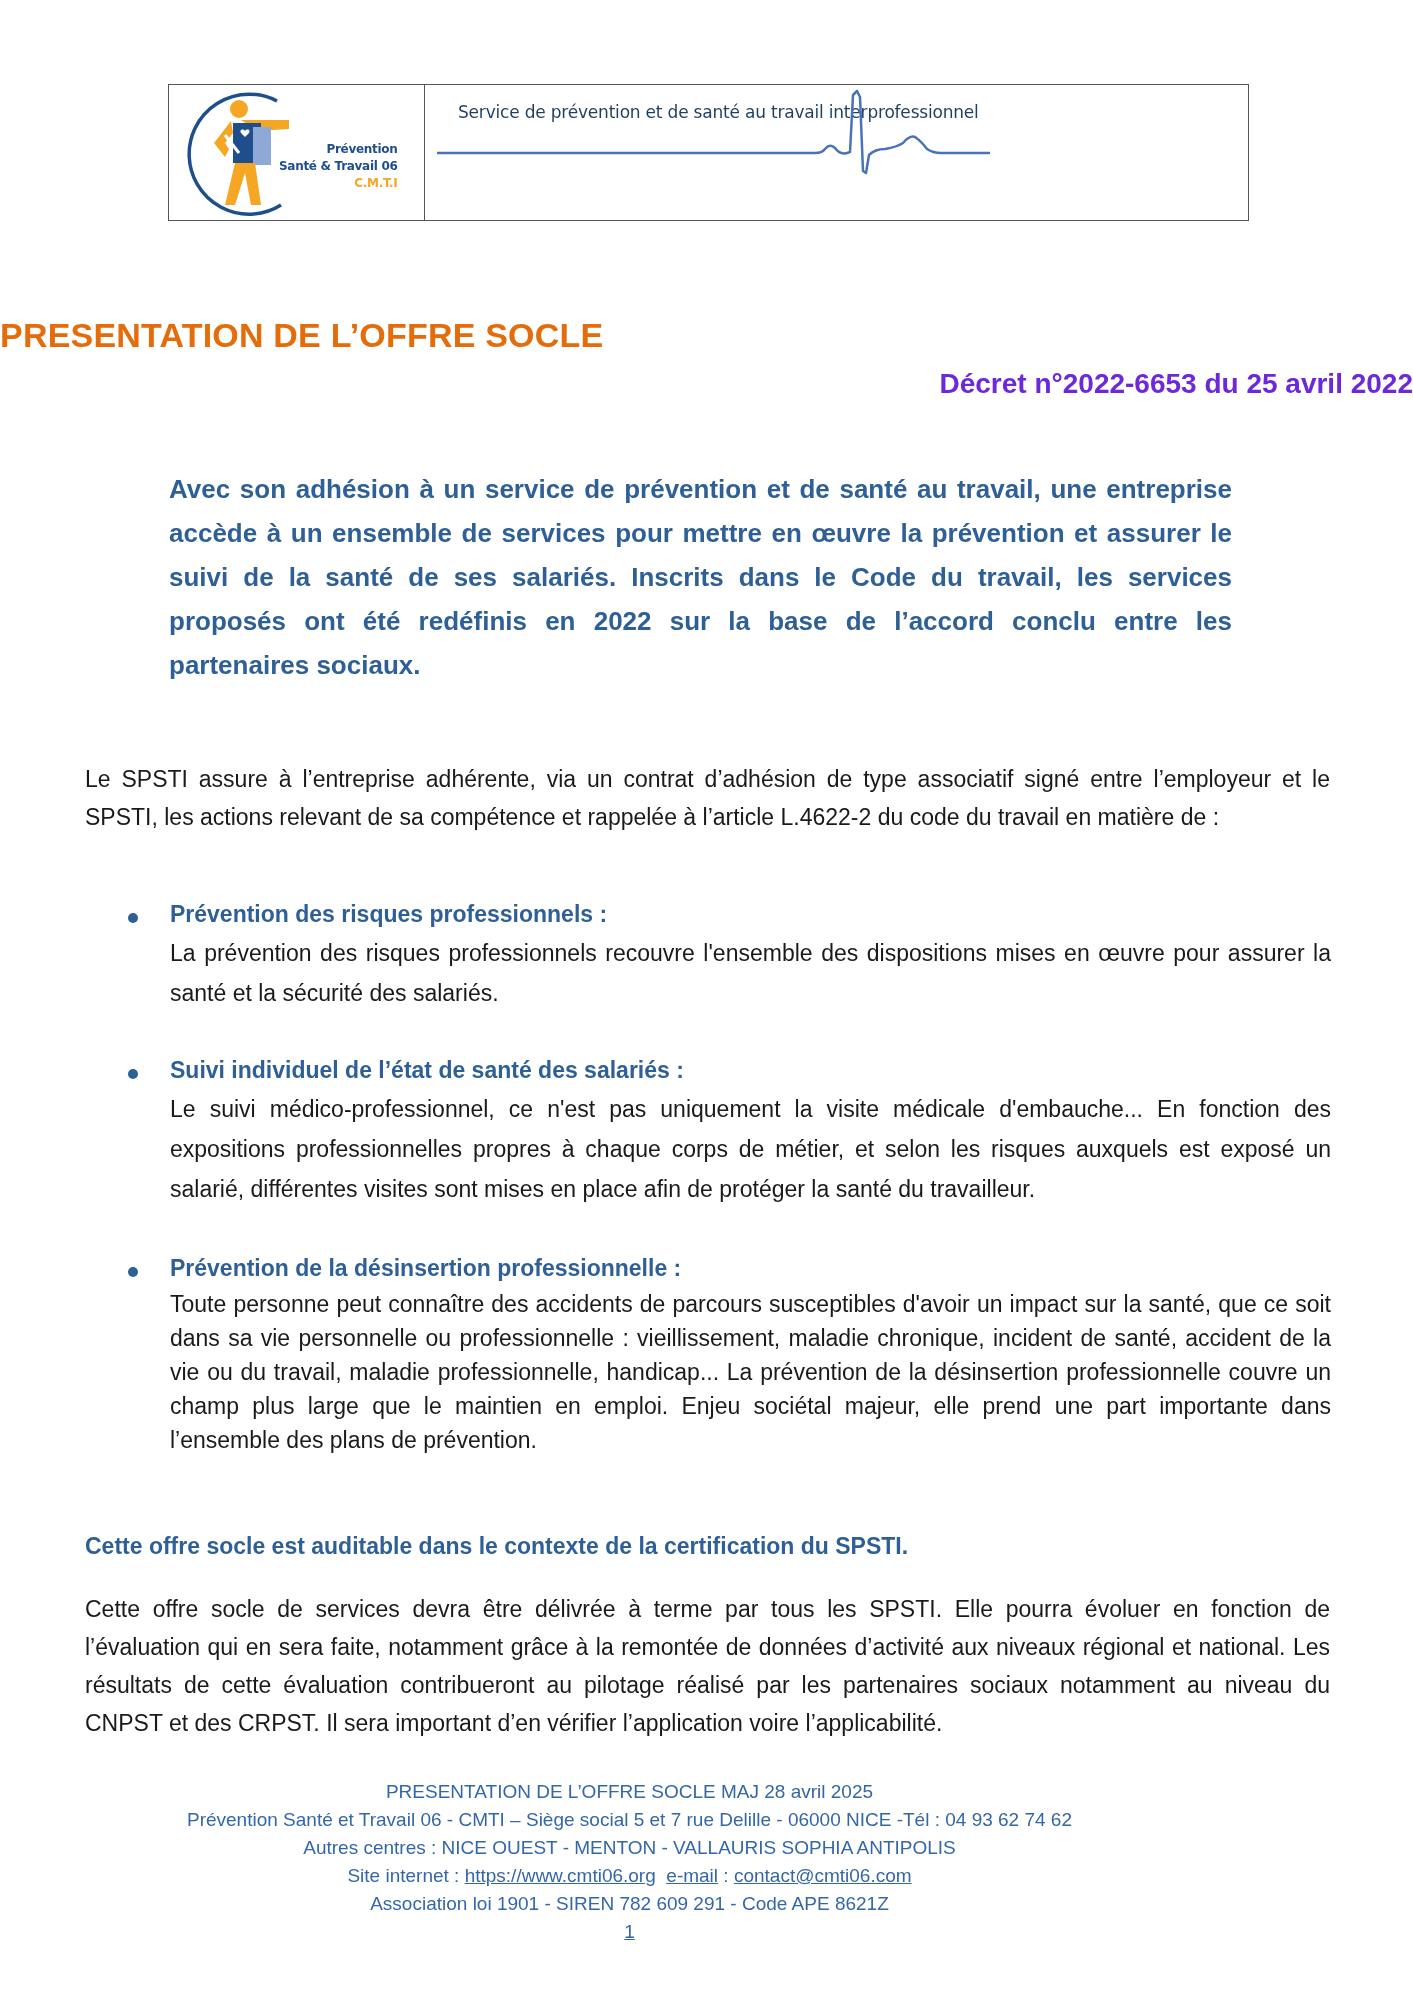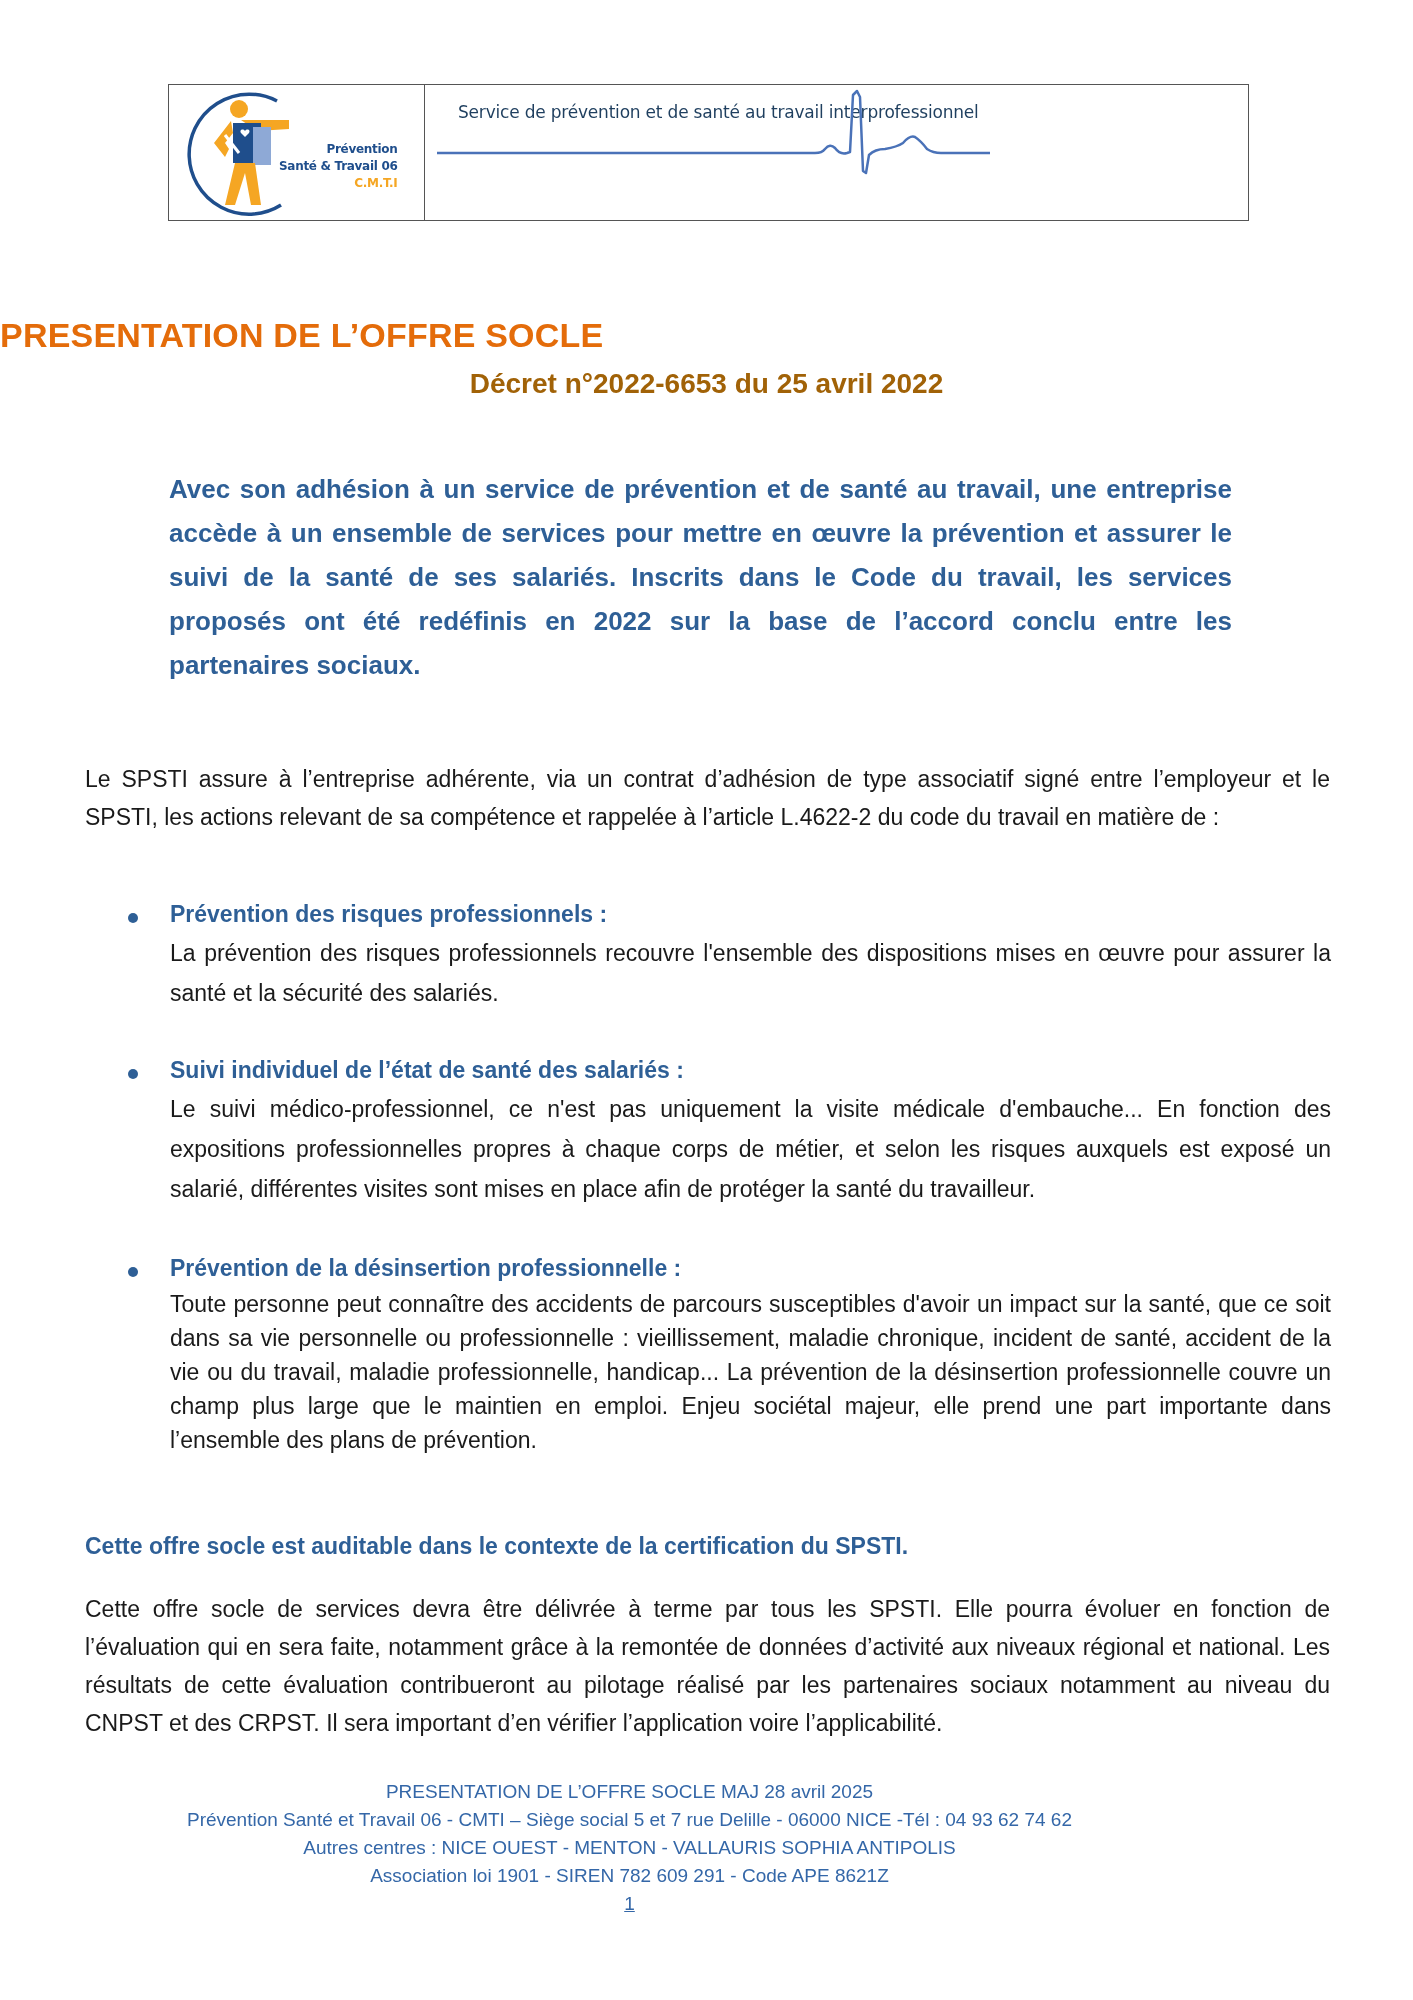--- a/index.html
+++ b/index.html
@@ -14,22 +14,22 @@
     .logo-text { position: absolute; left: 110px; top: 56px; font-family: "DejaVu Sans", sans-serif;
                  font-size: 12px; line-height: 17px; color: #1f4e8c; font-weight: bold; letter-spacing: -0.3px; text-align: right; }
     .logo-text .cmti { color: #f5a623; }
     .banner-title { position: absolute; left: 33px; top: 17px; font-family: "DejaVu Sans", sans-serif;
                     font-size: 17px; color: #1f3f5f; letter-spacing: -0.2px; }
     .ecg-svg { position: absolute; left: 10px; top: 0; }
 
     .doc-title { position: absolute; top: 316px; left: 0; width: 1413px; text-align: left;
                  font-family: "Liberation Sans", sans-serif; font-weight: bold; font-size: 34px;
                  color: #e46c0a; letter-spacing: 0.2px; }
-    .doc-subtitle { position: absolute; top: 368px; left: 0; width: 1413px; text-align: center;
-                    font-weight: bold; font-size: 28px; color: #a16207; }
+    .doc-subtitle { position: absolute; top: 368px; left: 0; width: 1413px; text-align: right;
+                    font-weight: bold; font-size: 28px; color: #6d28d9; }
 
     .intro { position: absolute; left: 169px; top: 467px; width: 1063px; font-weight: bold;
              font-size: 26px; line-height: 44px; color: #2e5f96; text-align: justify; }
 
     .body-text { font-size: 23px; line-height: 38px; color: #1a1a1a; text-align: justify; }
     .para1 { position: absolute; left: 85px; top: 760px; width: 1245px; }
 
     .bullets { position: absolute; left: 128px; top: 895px; width: 1203px; margin: 0; padding: 0; list-style: none; }
     .bullet-item { position: relative; padding-left: 42px; margin-bottom: 40px; }
     .bullet-dot { position: absolute; left: 0; top: 18px; width: 10px; height: 10px; border-radius: 50%; background: #2e5f96; }
@@ -108,15 +108,18 @@
   </li>
 </ul>
 
 <div class="audit-heading">Cette offre socle est auditable dans le contexte de la certification du SPSTI.</div>
 <div class="body-text para2">Cette offre socle de services devra être délivrée à terme par tous les SPSTI. Elle pourra évoluer en fonction de l’évaluation qui en sera faite, notamment grâce à la remontée de données d’activité aux niveaux régional et national. Les résultats de cette évaluation contribueront au pilotage réalisé par les partenaires sociaux notamment au niveau du CNPST et des CRPST. Il sera important d’en vérifier l’application voire l’applicabilité.</div>
 
 <div class="footer">
   <div>PRESENTATION DE L’OFFRE SOCLE MAJ 28 avril 2025</div>
   <div>Prévention Santé et Travail 06 - CMTI – Siège social 5 et 7 rue Delille - 06000 NICE -Tél : 04 93 62 74 62</div>
   <div>Autres centres : NICE OUEST - MENTON - VALLAURIS SOPHIA ANTIPOLIS</div>
+  <div>
+    <span>Site internet : </span><a>https://www.cmti06.org</a>&nbsp;&nbsp;<a>e-mail</a><span> : </span><a>contact@cmti06.com</a>
+  </div>
   <div>Association loi 1901 - SIREN 782 609 291 - Code APE 8621Z</div>
   <div class="page-num">1</div>
 </div>
 
 </body></html>

